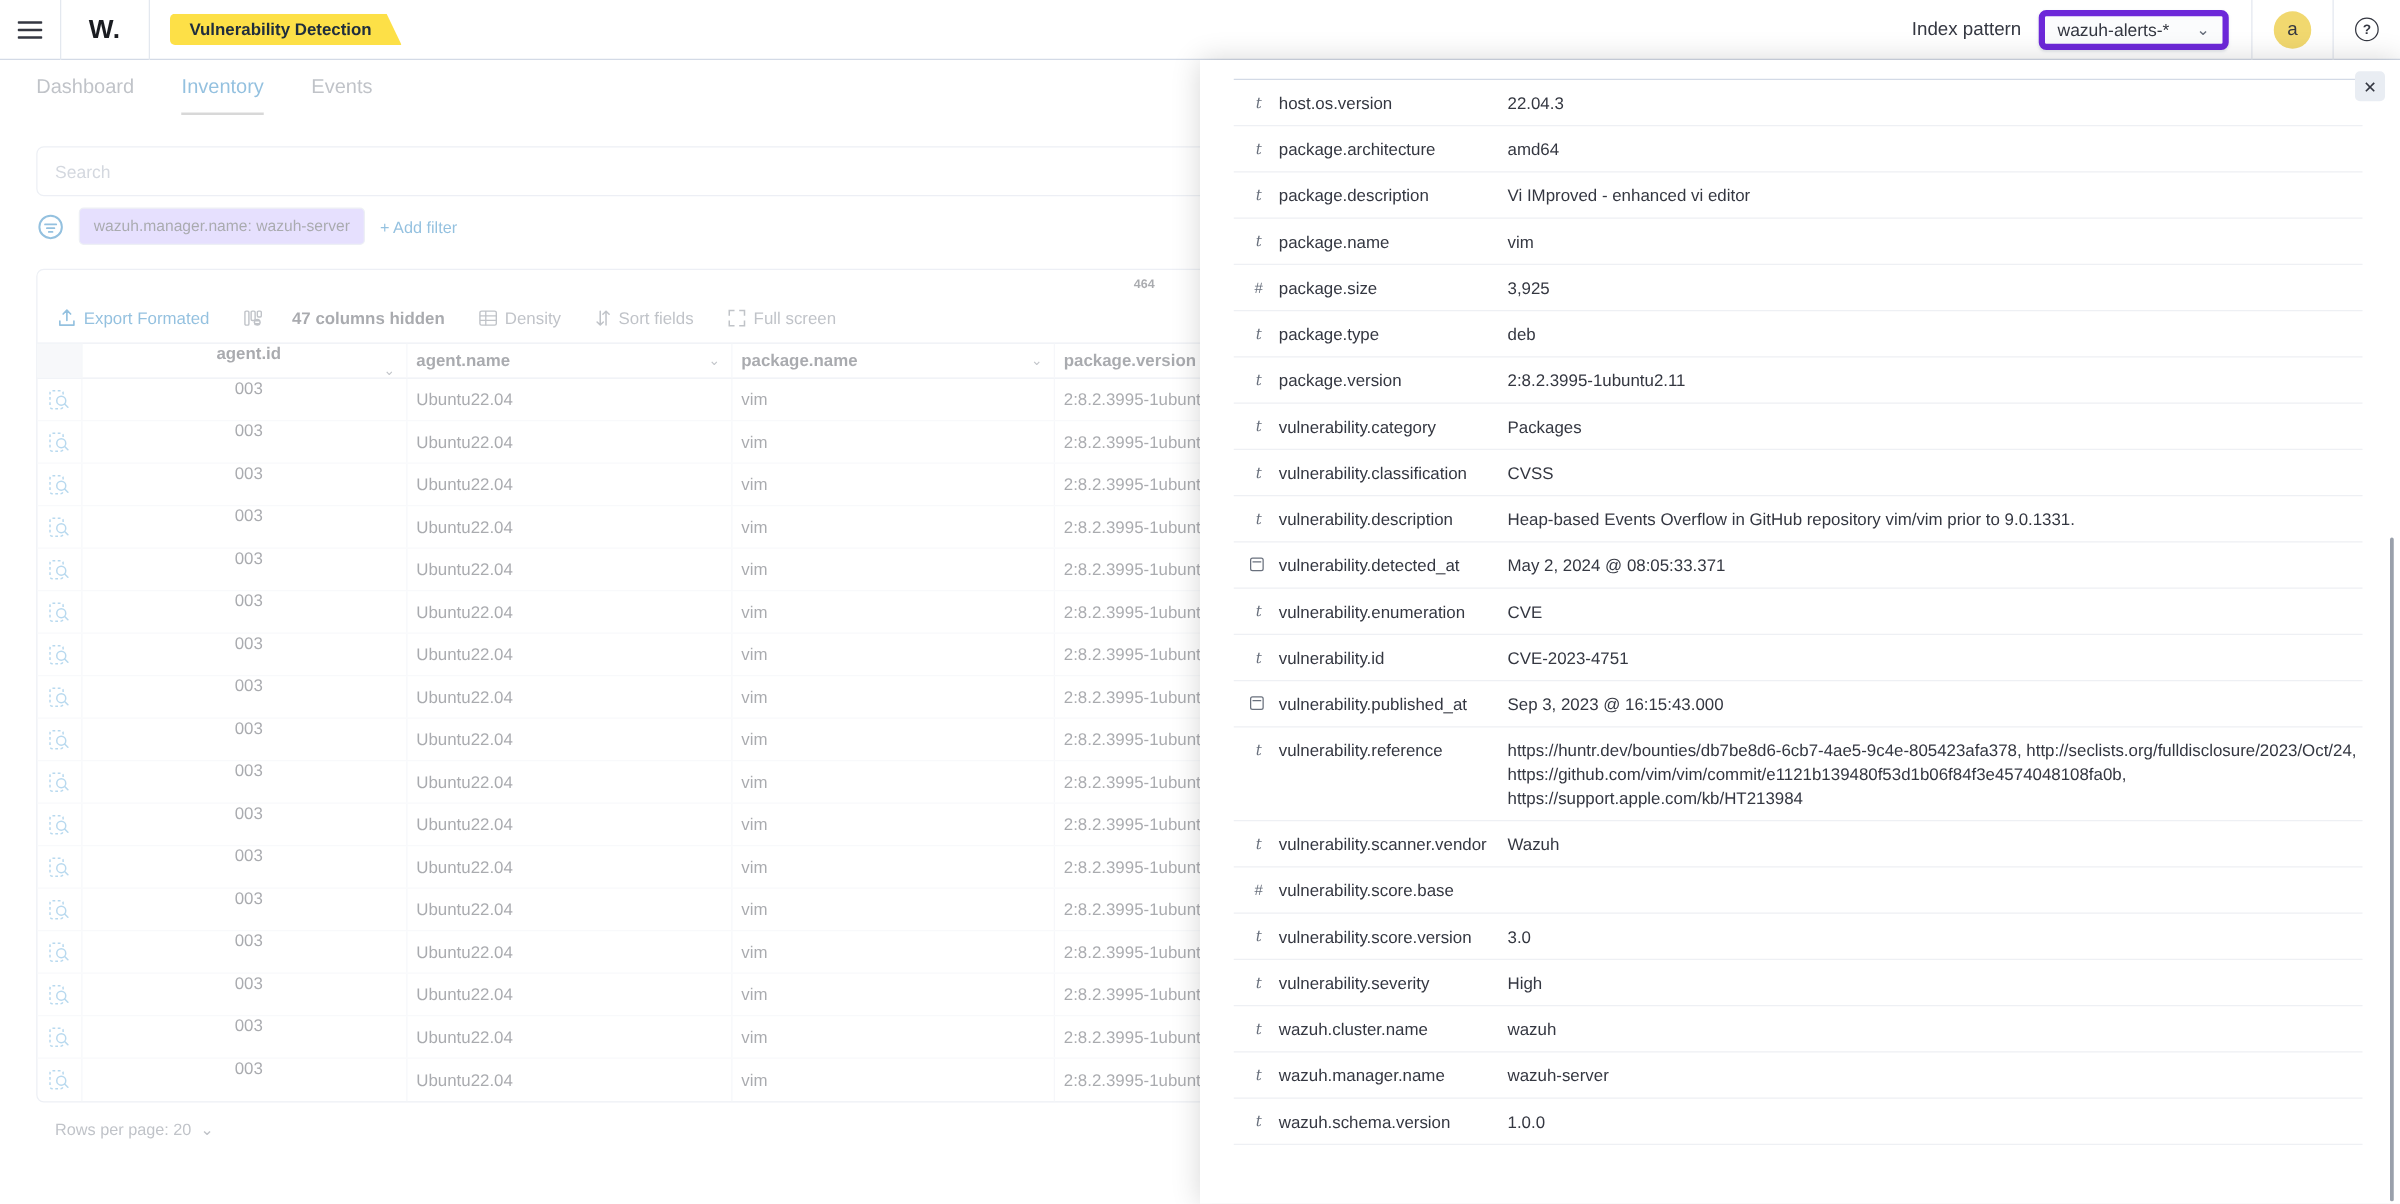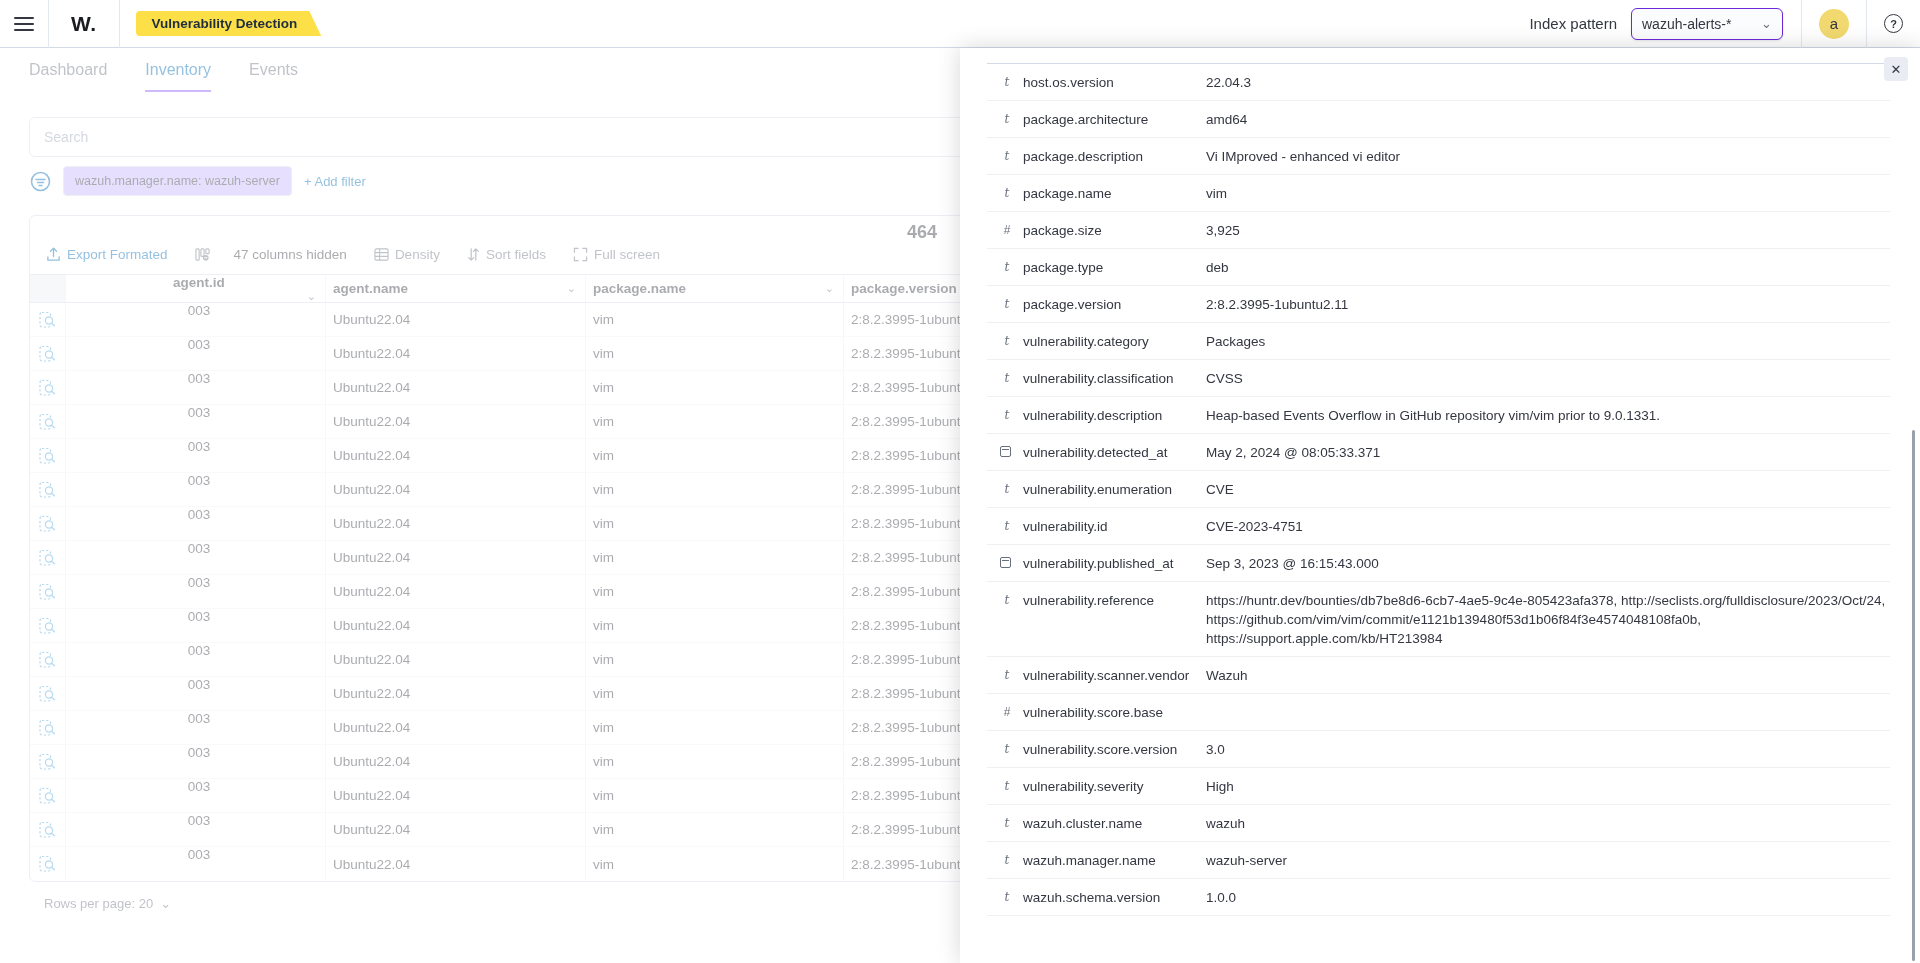--- a/index.html
+++ b/index.html
@@ -13,54 +13,54 @@
   .topbar { position:fixed; top:0; left:0; right:0; height:48px; background:#fff;
     border-bottom:1px solid #d3dae6; display:flex; align-items:center; z-index:60; }
   .menu-btn { width:48px; height:48px; display:flex; align-items:center; justify-content:center; cursor:pointer; }
   .vdiv { width:1px; height:48px; background:#e3e8ef; flex:none; }
   .logo { padding:0 22px; font-size:21px; font-weight:700; color:#1a1c21; letter-spacing:0.5px; }
   .crumb-badge { margin-left:16px; background:#fde047; color:#1f2d3d; font-size:13.5px; font-weight:700;
     padding:5px 24px 5px 16px; border-radius:4px 0 0 4px;
     clip-path: polygon(0 0, calc(100% - 12px) 0, 100% 100%, 0 100%); }
   .topbar-right { margin-left:auto; display:flex; align-items:center; height:100%; }
   .idx-label { font-size:15px; margin-right:14px; color:#343741; }
-  .idx-select { width:152px; height:32px; border:1px solid #6d28d9; background:#fbfcfd; border-radius:6px;
+  .idx-select { width:152px; height:32px; border:5px solid #6d28d9; background:#fbfcfd; border-radius:6px;
     display:flex; align-items:center; padding:0 10px; font-size:14px; margin-right:18px;
     box-shadow:0 1px 2px rgba(152,162,179,0.25); cursor:pointer; }
   .idx-select .chev { margin-left:auto; color:#69707d; font-size:13px; }
   .avatar { width:30px; height:30px; border-radius:50%; background:#f1d86f; color:#343741;
     display:flex; align-items:center; justify-content:center; font-size:15px; margin:0 17px; cursor:pointer; }
   .help-btn { width:19px; height:19px; border:1.5px solid #343741; border-radius:50%; color:#343741;
     display:flex; align-items:center; justify-content:center; font-size:11px; font-weight:700; margin:0 17px; cursor:pointer; }
 
   
   .content { position:absolute; top:48px; left:0; width:1920px; }
   .tabs { display:flex; gap:38px; margin-left:29px; padding-top:13px; }
   .tab { font-size:16px; color:#69707d; padding-bottom:11px; cursor:pointer; }
-  .tab.active { color:#006BB4; border-bottom:2px solid #8b5cf6; }
+  .tab.active { color:#006BB4; border-bottom:2px solid #a3a3a3; }
 
   .searchbar { margin:25px 30px 0 29px; height:40px; border:1px solid #d3dae6; border-radius:6px;
     background:#fff; display:flex; align-items:center; padding:0 12px; }
   .searchbar input { border:none; outline:none; width:100%; font:inherit; font-size:14px; color:#343741; background:transparent; }
   .searchbar input::placeholder { color:#98a2b3; }
 
   .filterbar { margin:9px 30px 0 30px; display:flex; align-items:center; gap:12px; }
   .filter-pill { border:1px solid #d3dae6; border-radius:4px; padding:7px 11px; font-size:12.5px; background:#c4b5fd; cursor:pointer; }
   .add-filter { color:#006BB4; font-size:13px; cursor:pointer; }
 
   .panel { position:relative; margin:19px 30px 0 29px; border:1px solid #d3dae6; border-radius:6px;
     background:#fff; padding-top:6px; }
-  .hits { position:absolute; top:6px; left:877px; font-weight:700; font-size:18px; color:#343741; }
+  .hits { position:absolute; top:6px; left:877px; font-weight:700; font-size:10px; color:#343741; }
 
   .grid-toolbar { display:flex; align-items:center; gap:27px; height:32px; padding-left:16px;
     font-size:13.5px; color:#69707d; margin-top:16px; }
   .tb-item { display:flex; align-items:center; gap:6px; cursor:pointer; white-space:nowrap; }
   .tb-item svg { flex:none; }
   .tb-export { color:#006BB4; }
-  .tb-cols { color:#343741; font-weight:400;gap:24px; }
+  .tb-cols { color:#343741; font-weight:700;gap:24px; }
 
   .grid { margin-top:4px; border-top:1px solid #d3dae6; }
   .grid-header { display:flex; height:28px; border-bottom:1px solid #d3dae6; font-weight:700; font-size:13.5px; }
   .hcell, .cell { padding-left:7px; border-right:1px solid #e9edf3; display:flex; align-items:center; }
   .c-icon { width:36px; padding-left:0; justify-content:center; }
   .grid-header .c-icon { background:#eceff4; }
   .c1 { width:260px;flex-direction:column; } .c2 { width:260px; } .c3 { width:258px; } .c4 { flex:1; border-right:none; }
   .sort-chev { margin-left:auto; margin-right:9px; color:#69707d; font-size:11px; font-weight:400; }
   .grid-row { display:flex; height:34px; border-bottom:1px solid #eef1f6; font-size:13.5px; color:#343741; }
   .grid-row:last-child { border-bottom:none; }

